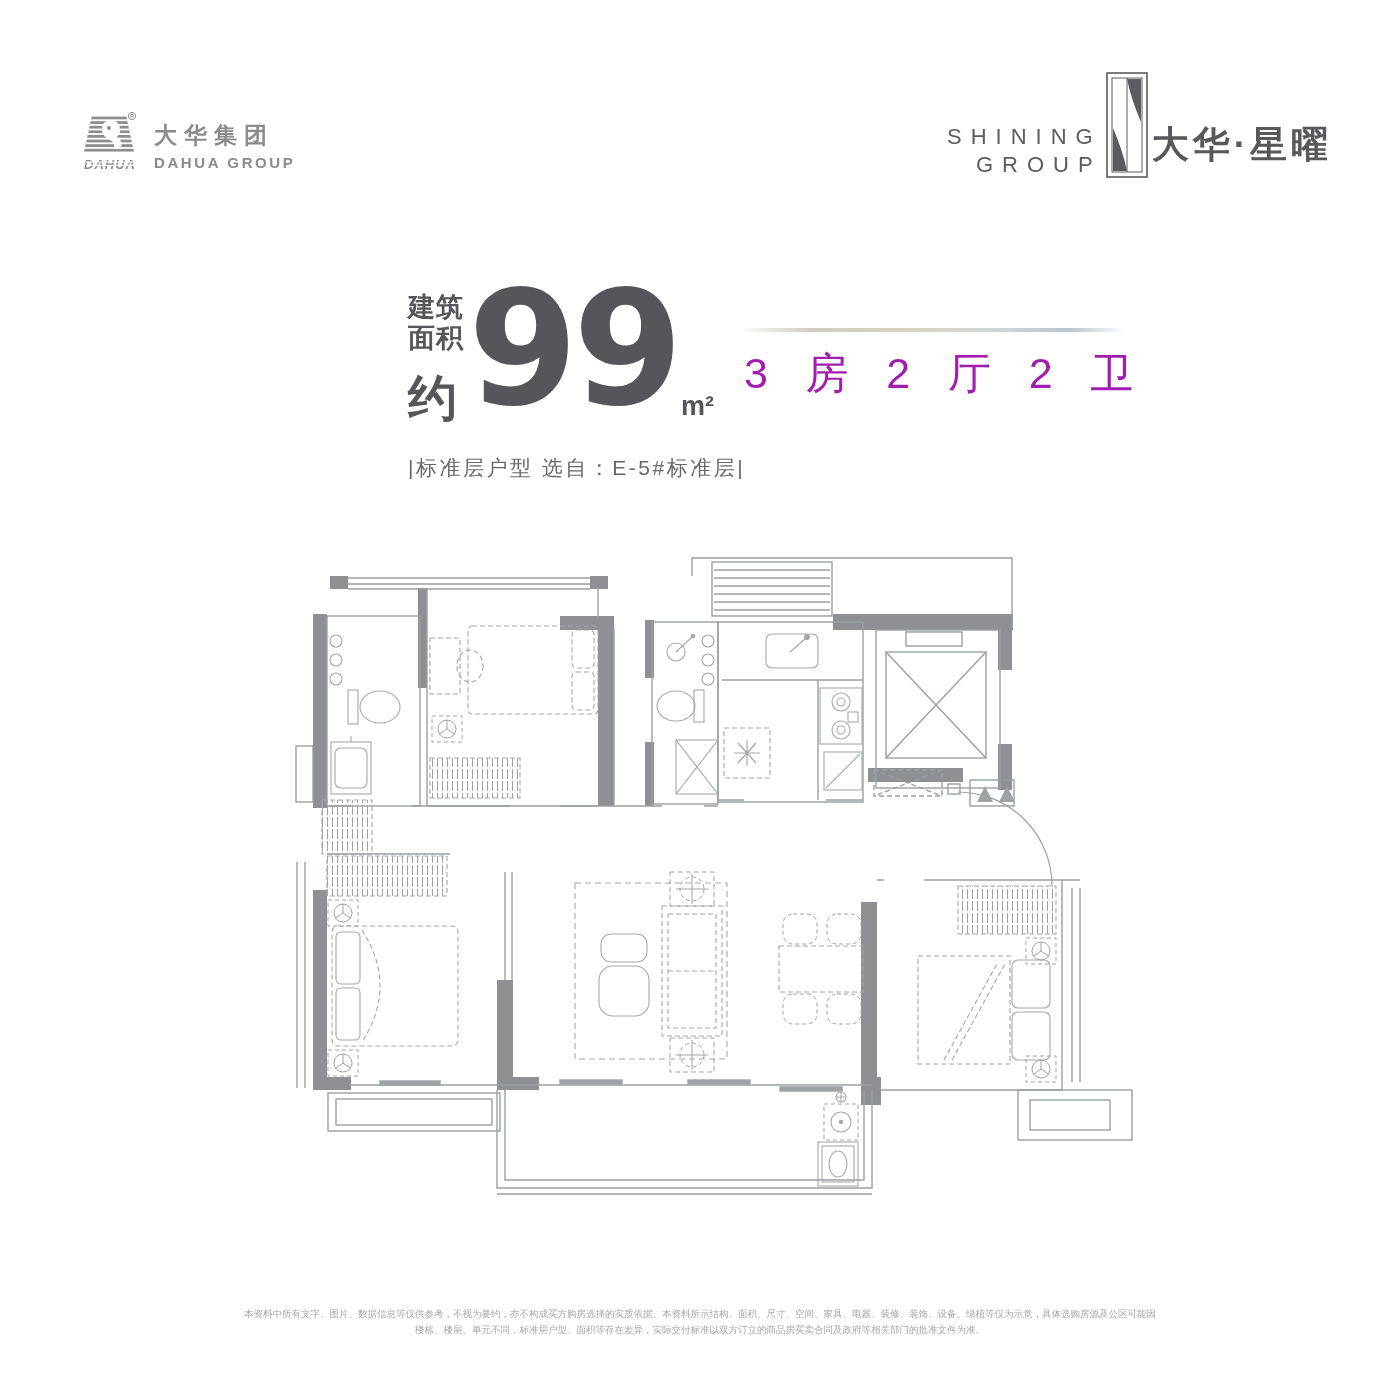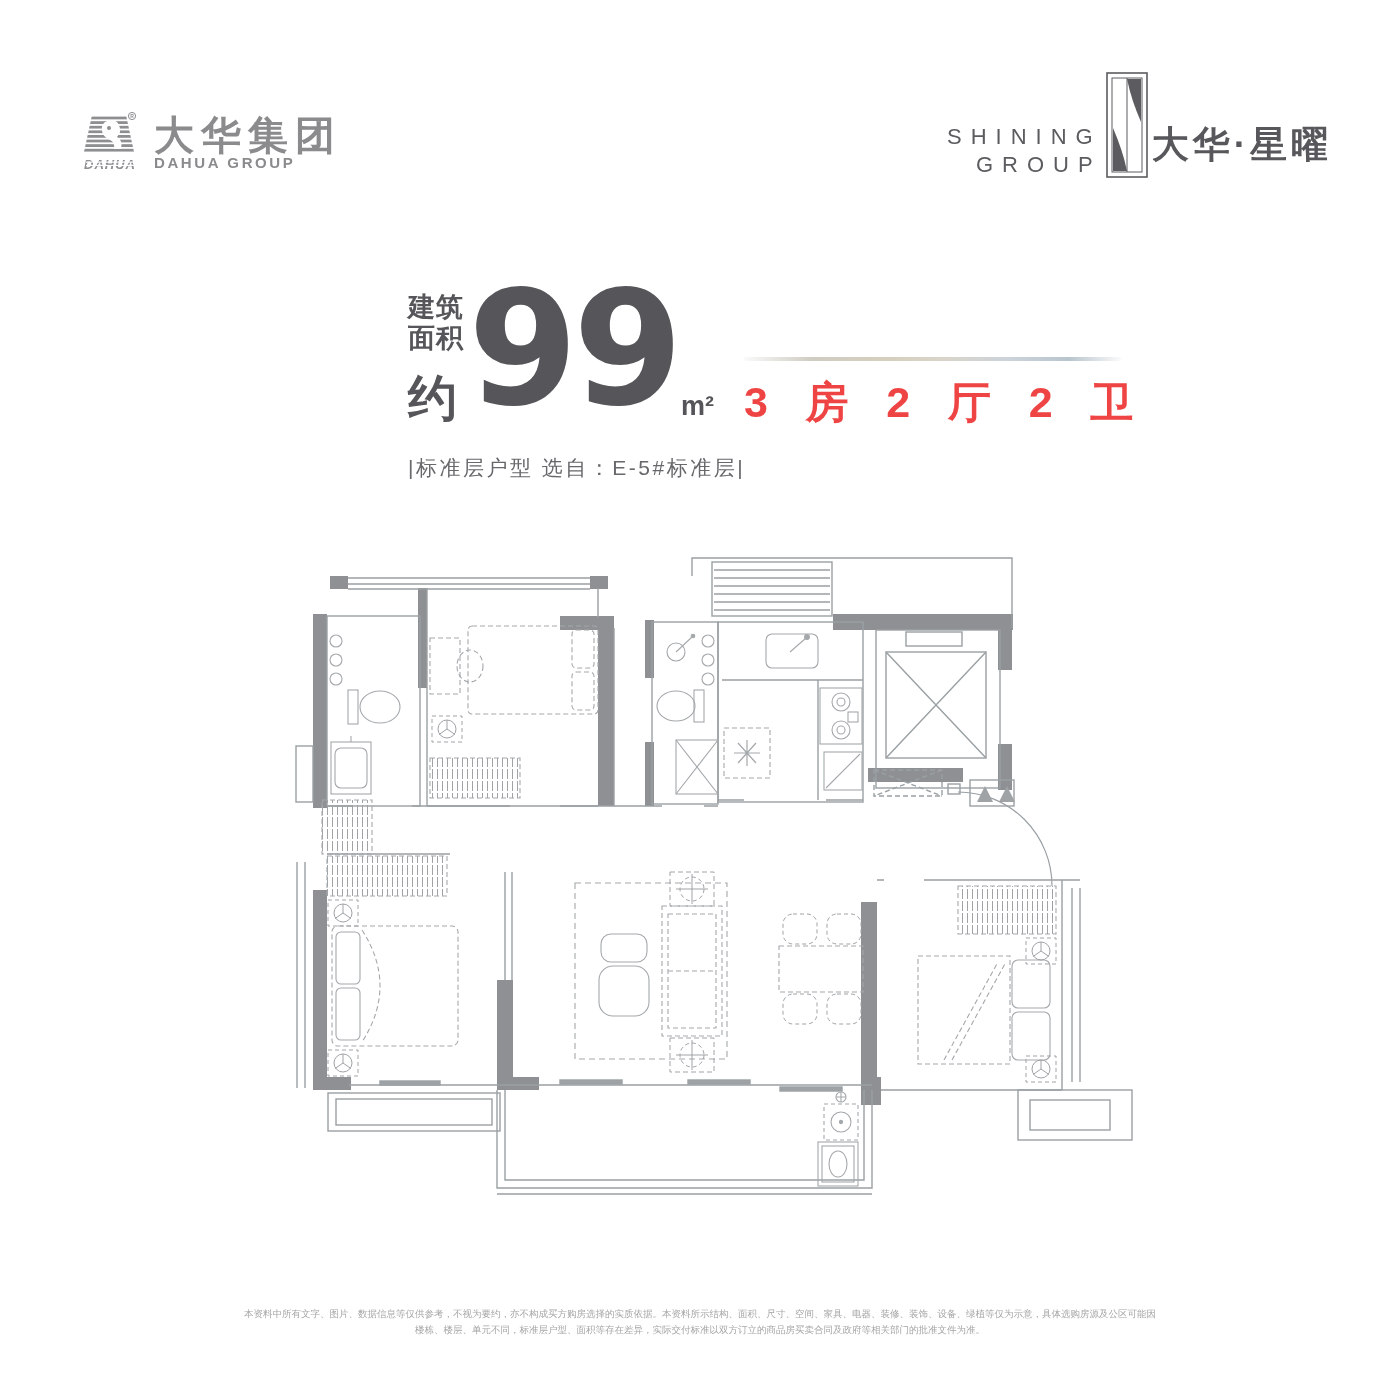--- a/index.html
+++ b/index.html
@@ -2,45 +2,45 @@
 <html><head>
 <meta charset="utf-8">
 <style>
   html,body{margin:0;padding:0;background:#ffffff;}
   .page{position:relative;width:1400px;height:1400px;background:#ffffff;overflow:hidden;
         font-family:"Liberation Sans",sans-serif;color:#56565a;}
 
   
   .dahua-logo{position:absolute;left:82px;top:112px;display:flex;align-items:center;gap:16px;}
   .dahua-mark{width:56px;height:66px;}
-  .dahua-text .cn{font-size:40px;font-weight:bold;color:#8b8b8d;letter-spacing:7px;line-height:32px;}
+  .dahua-text .cn{font-size:23px;font-weight:bold;color:#8b8b8d;letter-spacing:7px;line-height:32px;}
   .dahua-text .en{font-size:15px;font-weight:bold;color:#8b8b8d;letter-spacing:2.6px;margin-top:3px;}
 
   .project-logo{position:absolute;right:68px;top:72px;display:flex;align-items:center;gap:4px;}
   .shining{display:flex;flex-direction:column;align-items:flex-end;color:#5c5c60;margin-top:52px;}
   .shining .l1{font-size:22px;letter-spacing:9px;}
   .shining .l2{font-size:22px;letter-spacing:9px;margin-top:2px;}
   .emblem{width:42px;height:106px;}
   .project-cn{font-size:37px;font-weight:600;color:#58585c;letter-spacing:4px;margin-top:40px;}
 
   
   .title-block{position:absolute;left:408px;top:280px;}
-  .title-row{display:flex;align-items:flex-end;}
+  .title-row{display:flex;align-items:center;}
   .area-group{display:flex;align-items:flex-start;}
   .area-prefix{display:flex;flex-direction:column;margin-top:12px;}
   .area-prefix .s{font-size:27px;font-weight:bold;line-height:31px;letter-spacing:1px;}
   .area-prefix .b{font-size:49px;font-weight:bold;margin-top:12px;}
   .big-num{font-family:"DejaVu Sans",sans-serif;font-size:158px;font-weight:bold;line-height:0.88;
            letter-spacing:-5px;margin-left:4px;}
   .num-unit{font-size:27px;font-weight:bold;align-self:flex-end;margin:8px 0 10px 3px;}
   .headline-group{margin-left:30px;padding-top:8px;}
   .headline{font-size:45px;font-weight:bold;letter-spacing:0.40em;white-space:nowrap;}
   .divider{height:4px;margin:11px 24px 13px 0;border-radius:2px;
      background:linear-gradient(90deg,rgba(220,220,220,0.15),#cfccc2 18%,#d6cfbe 38%,#d9d4c9 52%,#ccd3da 70%,#b9c5ce 86%,rgba(220,220,220,0.1));}
-  .spec{font-size:43px;font-weight:bold;letter-spacing:0.30em;color:#ef4444;white-space:nowrap;}
+  .spec{font-size:43px;font-weight:normal;letter-spacing:0.30em;color:#a21caf;white-space:nowrap;}
   .subtitle{text-align:left;margin-top:22px;font-size:21px;color:#68686c;letter-spacing:2.5px;}
 
   
   .plan-svg{position:absolute;left:0;top:0;width:1400px;height:1400px;}
 
   
   .disclaimer{position:absolute;left:50%;transform:translateX(-50%);top:1306px;width:920px;
      text-align:center;font-size:9.5px;line-height:16px;color:#a5a5a7;}
 </style>
 </head>

